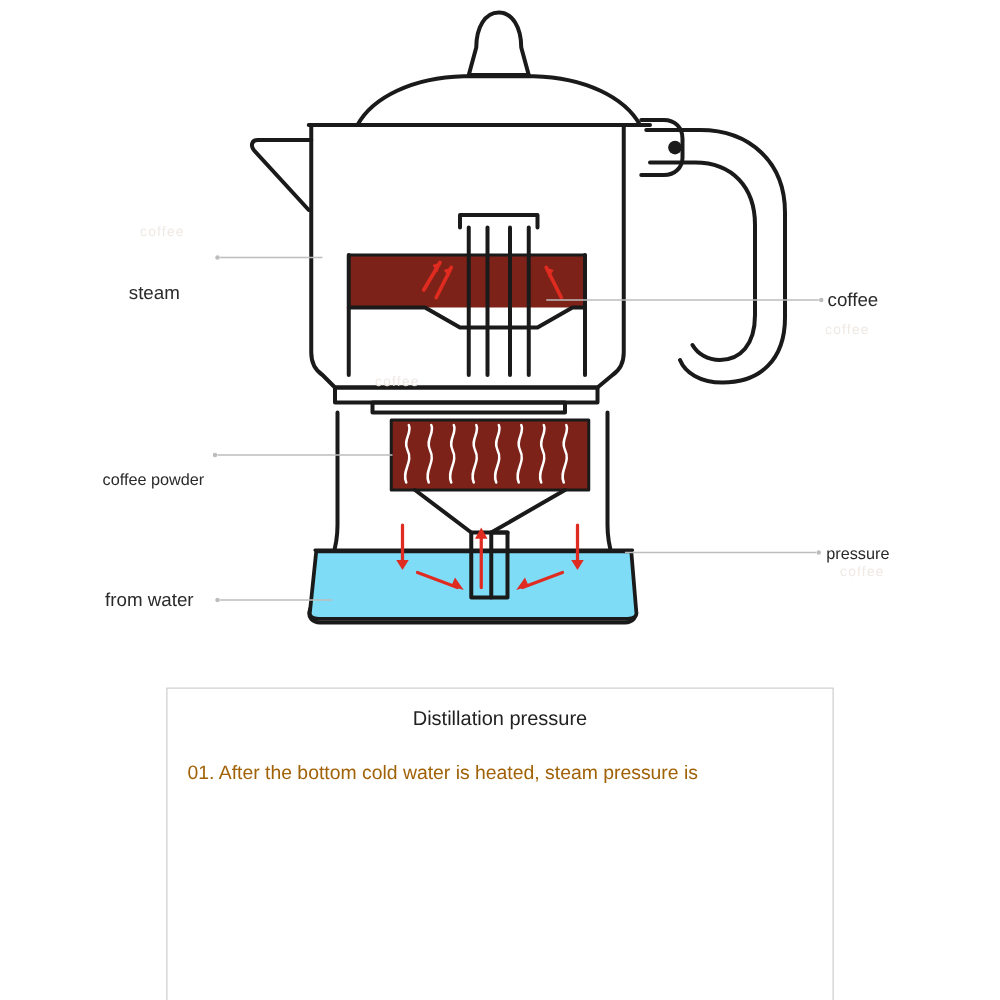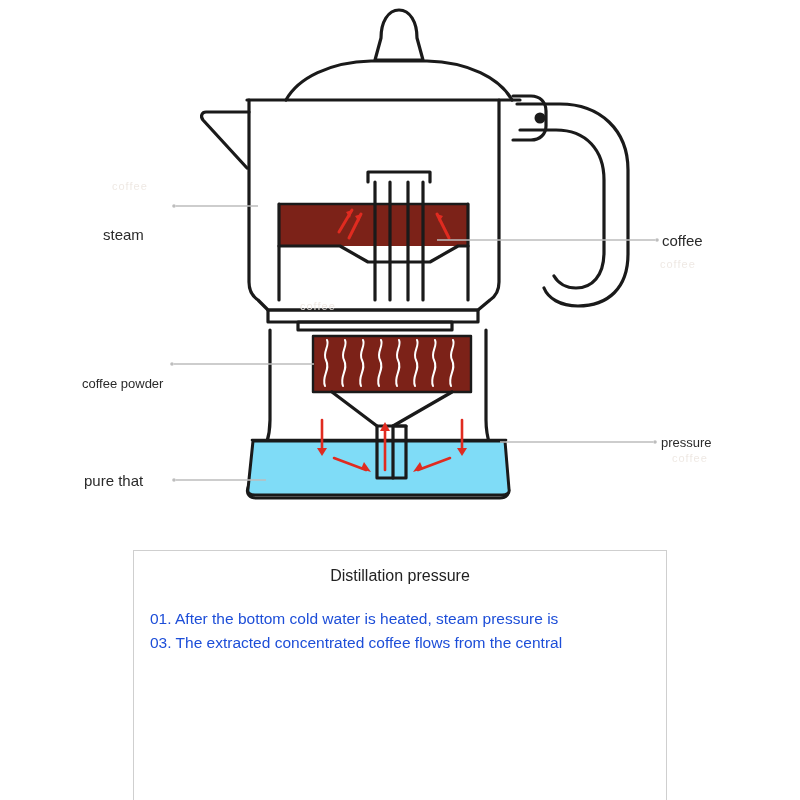--- a/index.html
+++ b/index.html
@@ -53,21 +53,21 @@
   #caption .cap-title {
     text-align: center;
     font-size: 16px;
     color: #222;
     margin-top: 16px;
   }
   #caption .cap-body {
     margin: 22px 16px 0 16px;
     font-size: 15.5px;
     line-height: 1.52;
-    color: #1d4ed8;
+    color: #a16207;
   }
   #caption .cap-body div {
     margin: 0;
   }
   .wm {
     position: absolute;
     font-size: 11px;
     color: #efe9e4;
     letter-spacing: 1px;
     user-select: none;
@@ -197,23 +197,22 @@
   <div class="wm" style="left:112px; top:180px;">coffee</div>
   <div class="wm" style="left:300px; top:300px;">coffee</div>
   <div class="wm" style="left:660px; top:258px;">coffee</div>
   <div class="wm" style="left:672px; top:452px;">coffee</div>
   <div class="wm" style="left:352px; top:728px;">coffee</div>
 
   <div class="label lbl-steam">steam</div>
   <div class="label lbl-coffee">coffee</div>
   <div class="label lbl-powder">coffee powder</div>
   <div class="label lbl-pressure">pressure</div>
-  <div class="label lbl-water">pure that</div>
+  <div class="label lbl-water">from water</div>
 
   <div id="caption">
     <div class="cap-title">Distillation pressure</div>
     <div class="cap-body">
       <div>01. After the bottom cold water is heated, steam pressure is</div>
-      <div>03. The extracted concentrated coffee flows from the central</div>
     </div>
   </div>
 
 </div>
 
 </body></html>

